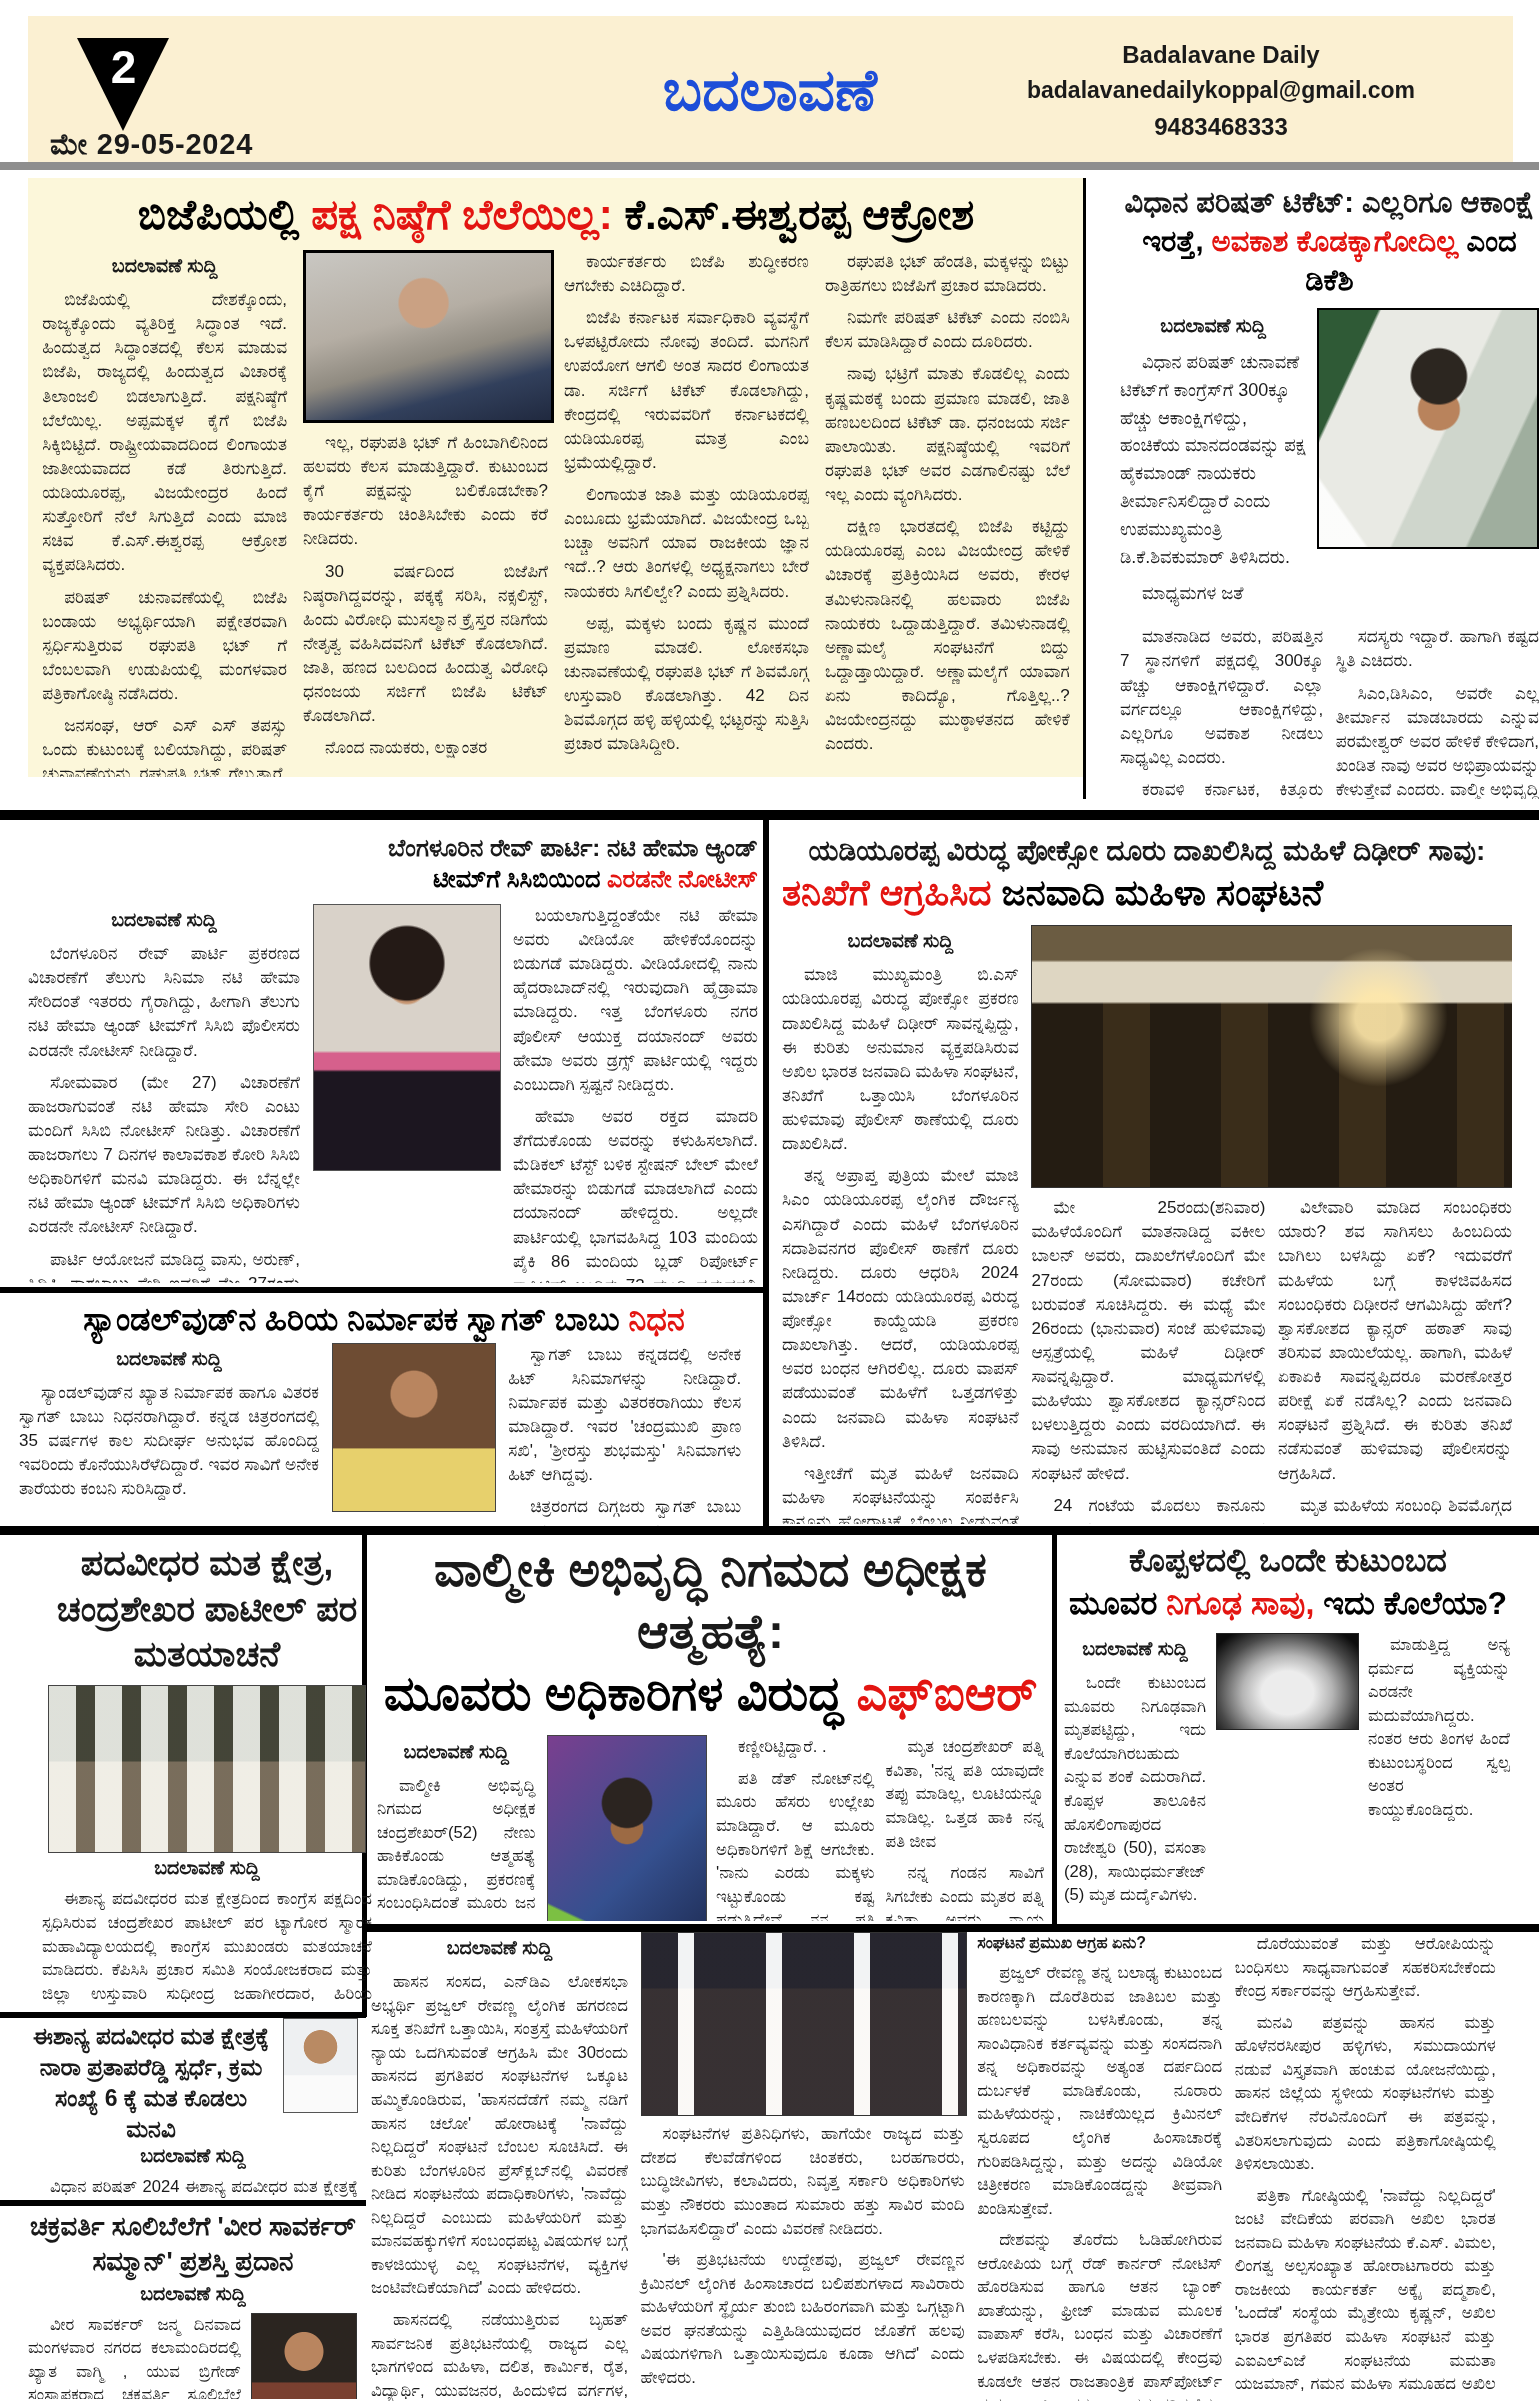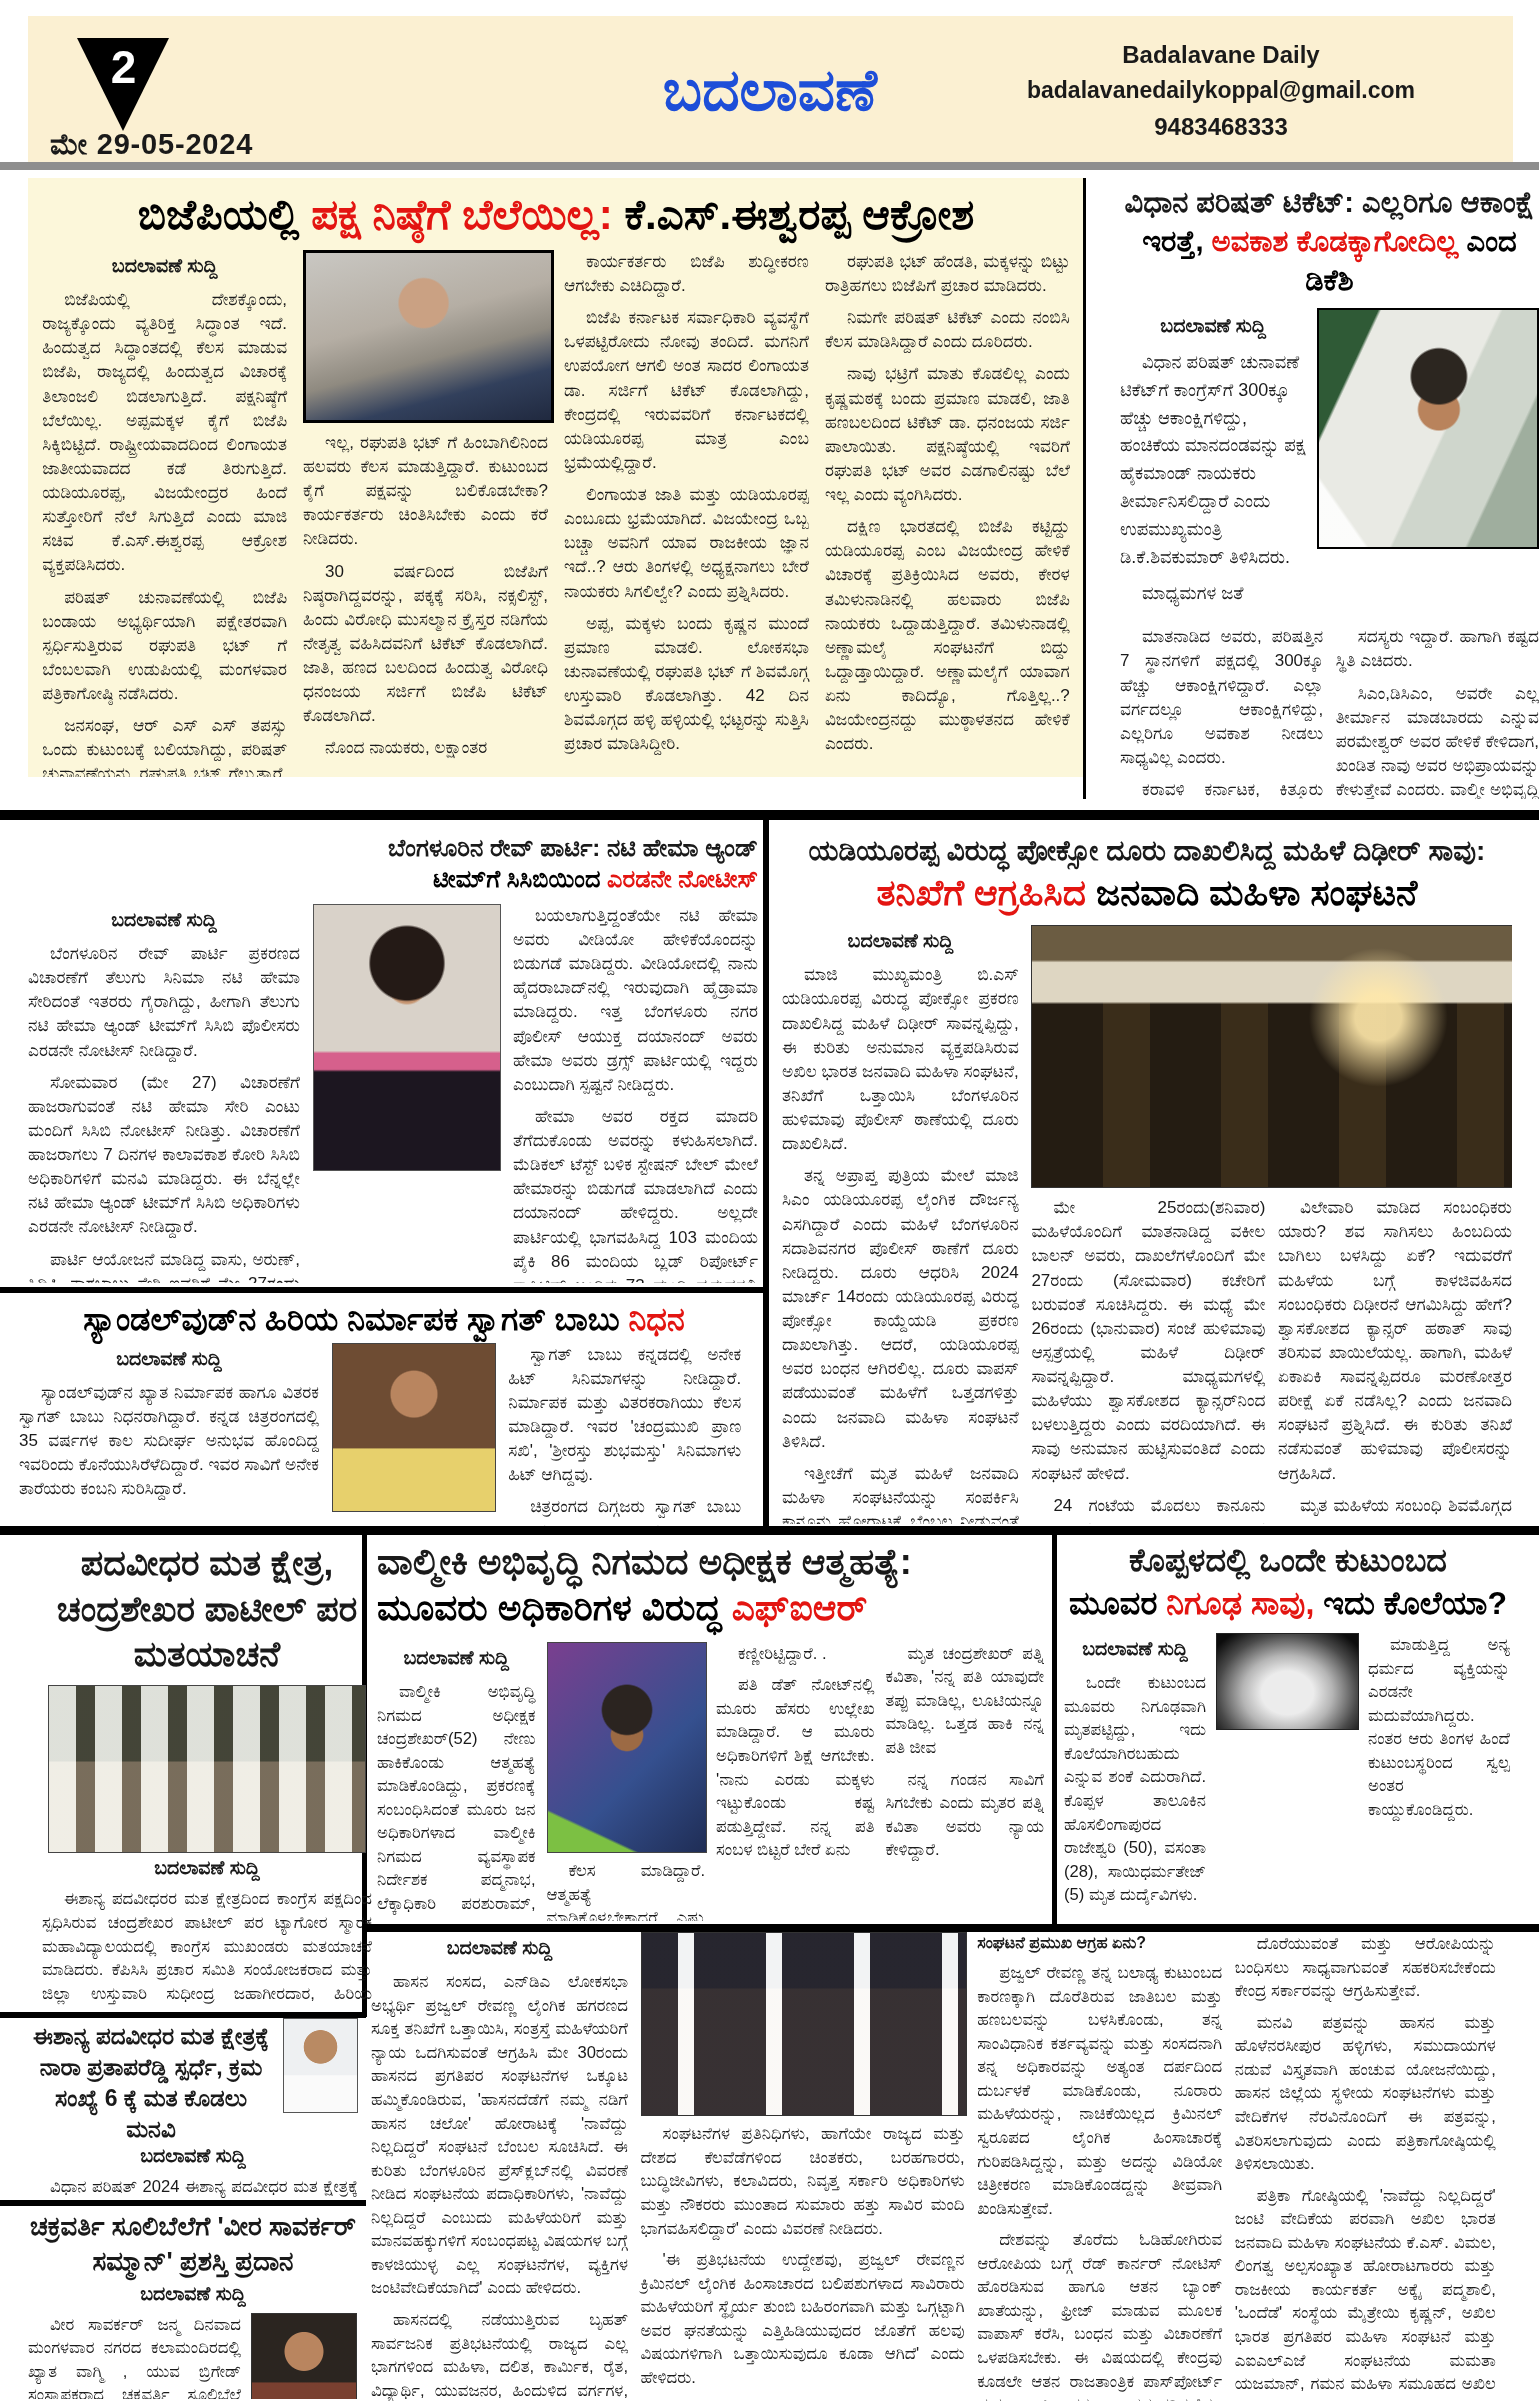--- a/index.html
+++ b/index.html
@@ -68,21 +68,21 @@
   .rave-c1{width:272px;}
   .ph-hema{width:186px;height:265px;flex:0 0 auto;border:1.6px solid #555;
      background:
        radial-gradient(circle at 50% 22%,#241a16 0 16%,rgba(0,0,0,0) 17%),
        radial-gradient(circle at 50% 30%,#c69571 0 9%,rgba(0,0,0,0) 10%),
        linear-gradient(180deg,#d9d2c9 0 55%,#d6608c 56% 62%,#1c1620 63% 100%);}
   .rave-c2{width:245px;}
   
   .art-yedi{left:782px;top:825px;width:730px;height:699px;}
   .yedi-h1{font-size:28px;font-weight:bold;text-align:center;margin:9.5px 0 4.7px 0;}
-  .yedi-h2{font-size:36px;font-weight:bold;text-align:center;margin:0 0 11px 0;}
+  .yedi-h2{font-size:36px;font-weight:bold;margin:0 0 11px 0;}
   .yedi-cols{gap:12.6px;}
   .yedi-c1{width:237px;}
   .yedi-right{width:481px;}
   .ph-police{width:100%;height:261px;border:1.6px solid #333;
      background:
        radial-gradient(circle at 72% 35%,rgba(255,232,170,.9) 0 6%,rgba(0,0,0,0) 18%),
        linear-gradient(0deg,rgba(0,0,0,0) 0 70%,#ded6c2 71% 86%,#6b5c42 87%),
        repeating-linear-gradient(90deg,#241c12 0 71px,#3a2d1a 71px 118px),
        linear-gradient(#241c12,#3a2d1a);}
   .yedi-sub{gap:12.6px;margin-top:8px;}
@@ -98,21 +98,21 @@
        linear-gradient(180deg,#6e4c33 0 62%,#e7d06c 63% 100%);}
   .swa-c2{width:233px;}
   
   .art-patil{left:42px;top:1534px;width:330px;height:474px;}
   .patil-head{font-size:35px;font-weight:bold;text-align:center;line-height:1.3;margin:6.3px 0 8px 0;}
   .ph-patil{width:316px;height:166px;margin:0 auto 4.7px auto;border:1.6px solid #444;
      background:
        repeating-linear-gradient(90deg,rgba(250,250,245,.85) 0 27px,rgba(70,60,50,.55) 27px 46px),
        linear-gradient(180deg,#41503f 0 45%,#b7a98e 46% 100%);}
   .art-valmiki{left:377px;top:1534px;width:667px;height:387px;}
-  .val-head{font-size:36px;font-weight:bold;text-align:left;line-height:1.3;margin:4.7px 0 9.5px 0;}
+  .val-head{font-size:48px;font-weight:bold;text-align:center;line-height:1.3;margin:4.7px 0 9.5px 0;}
   .val-cols{gap:11px;}
   .val-c{width:25%;}
   .ph-valmiki{width:100%;height:209px;border:1.6px solid #444;margin-bottom:6.3px;
      background:
        radial-gradient(circle at 50% 32%,#2b2420 0 15%,rgba(0,0,0,0) 16%),
        radial-gradient(circle at 50% 44%,#9c6a44 0 11%,rgba(0,0,0,0) 12%),
        linear-gradient(25deg,#7cc043 0 14%,rgba(0,0,0,0) 15%),
        linear-gradient(135deg,#7a3f8f,#35508f 60%,#1f2d55);}
   .art-koppal{left:1064px;top:1534px;width:448px;height:387px;}
   .kop-head{font-size:32px;font-weight:bold;text-align:center;line-height:1.35;margin:4.7px 0 8px 0;}

